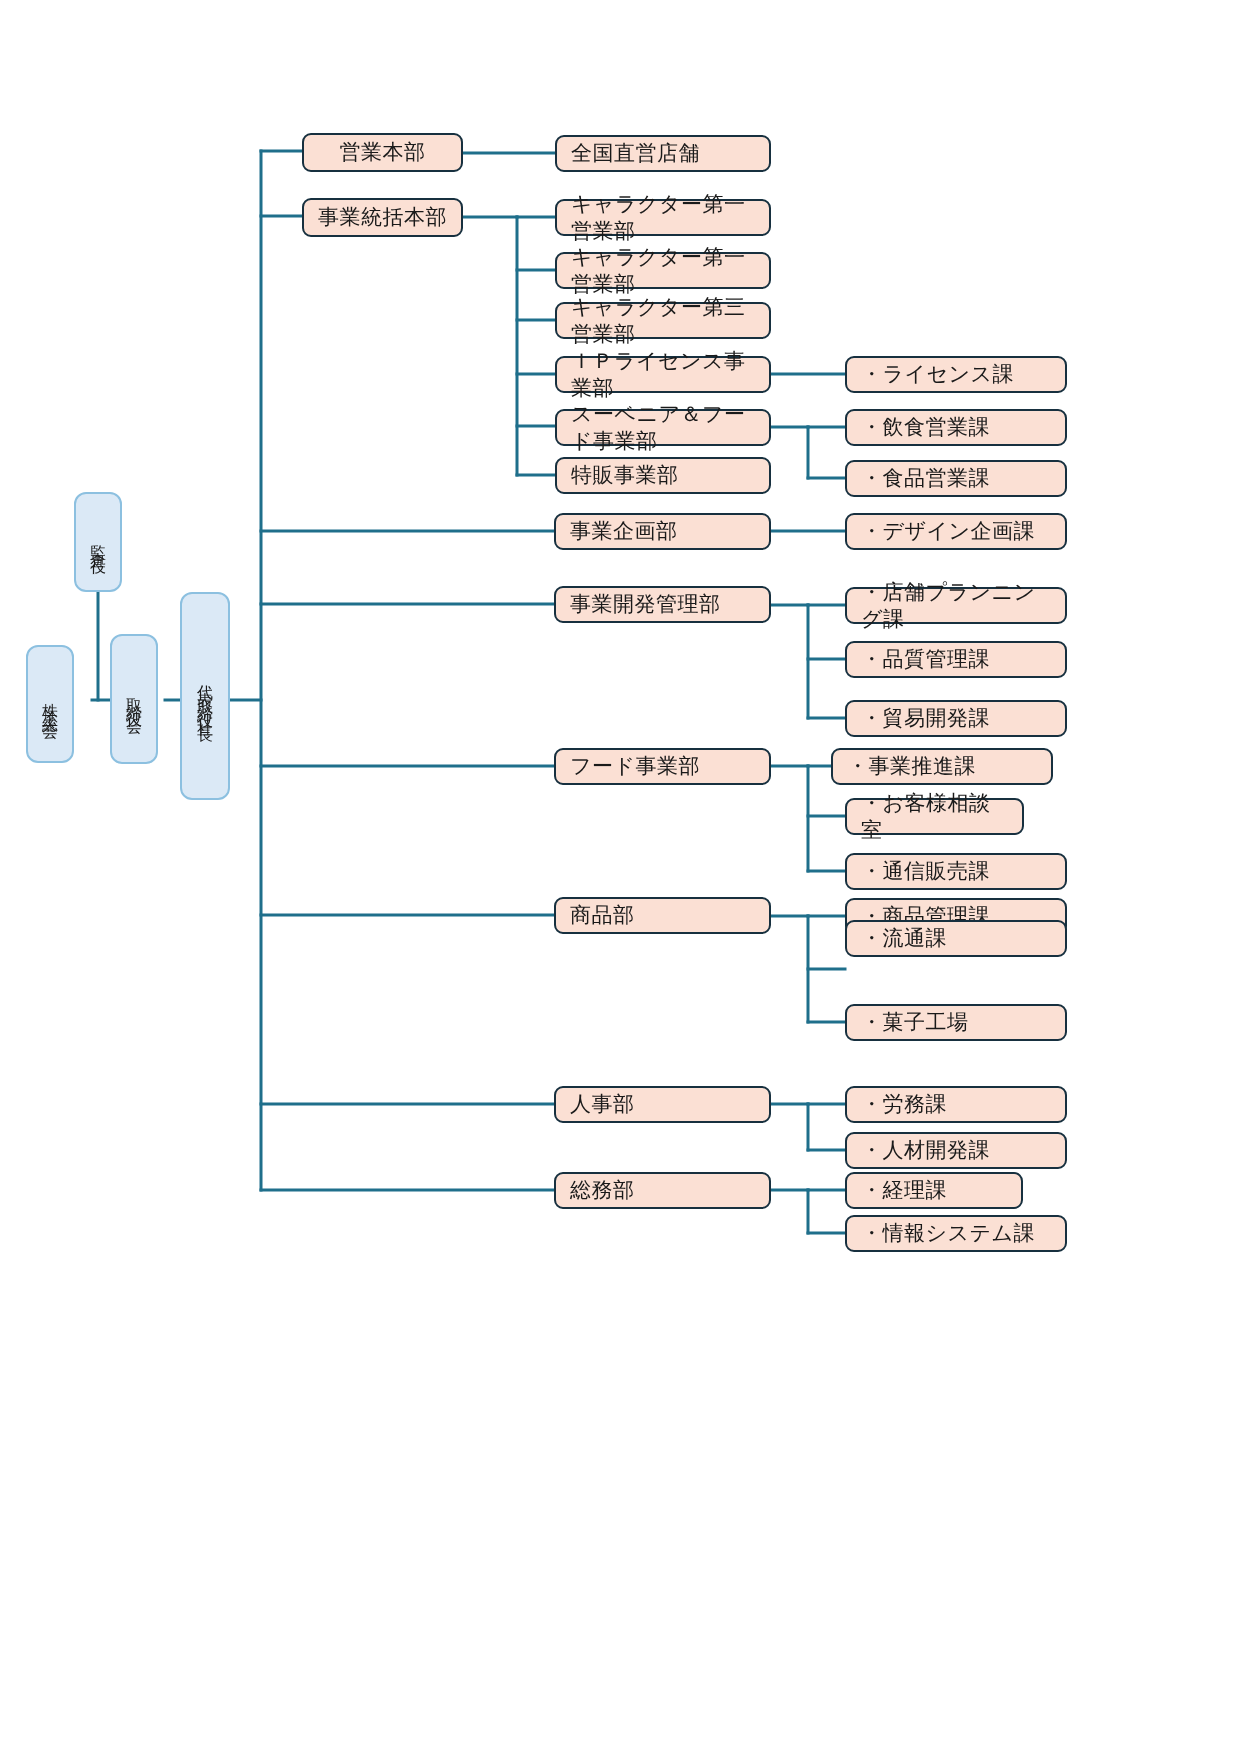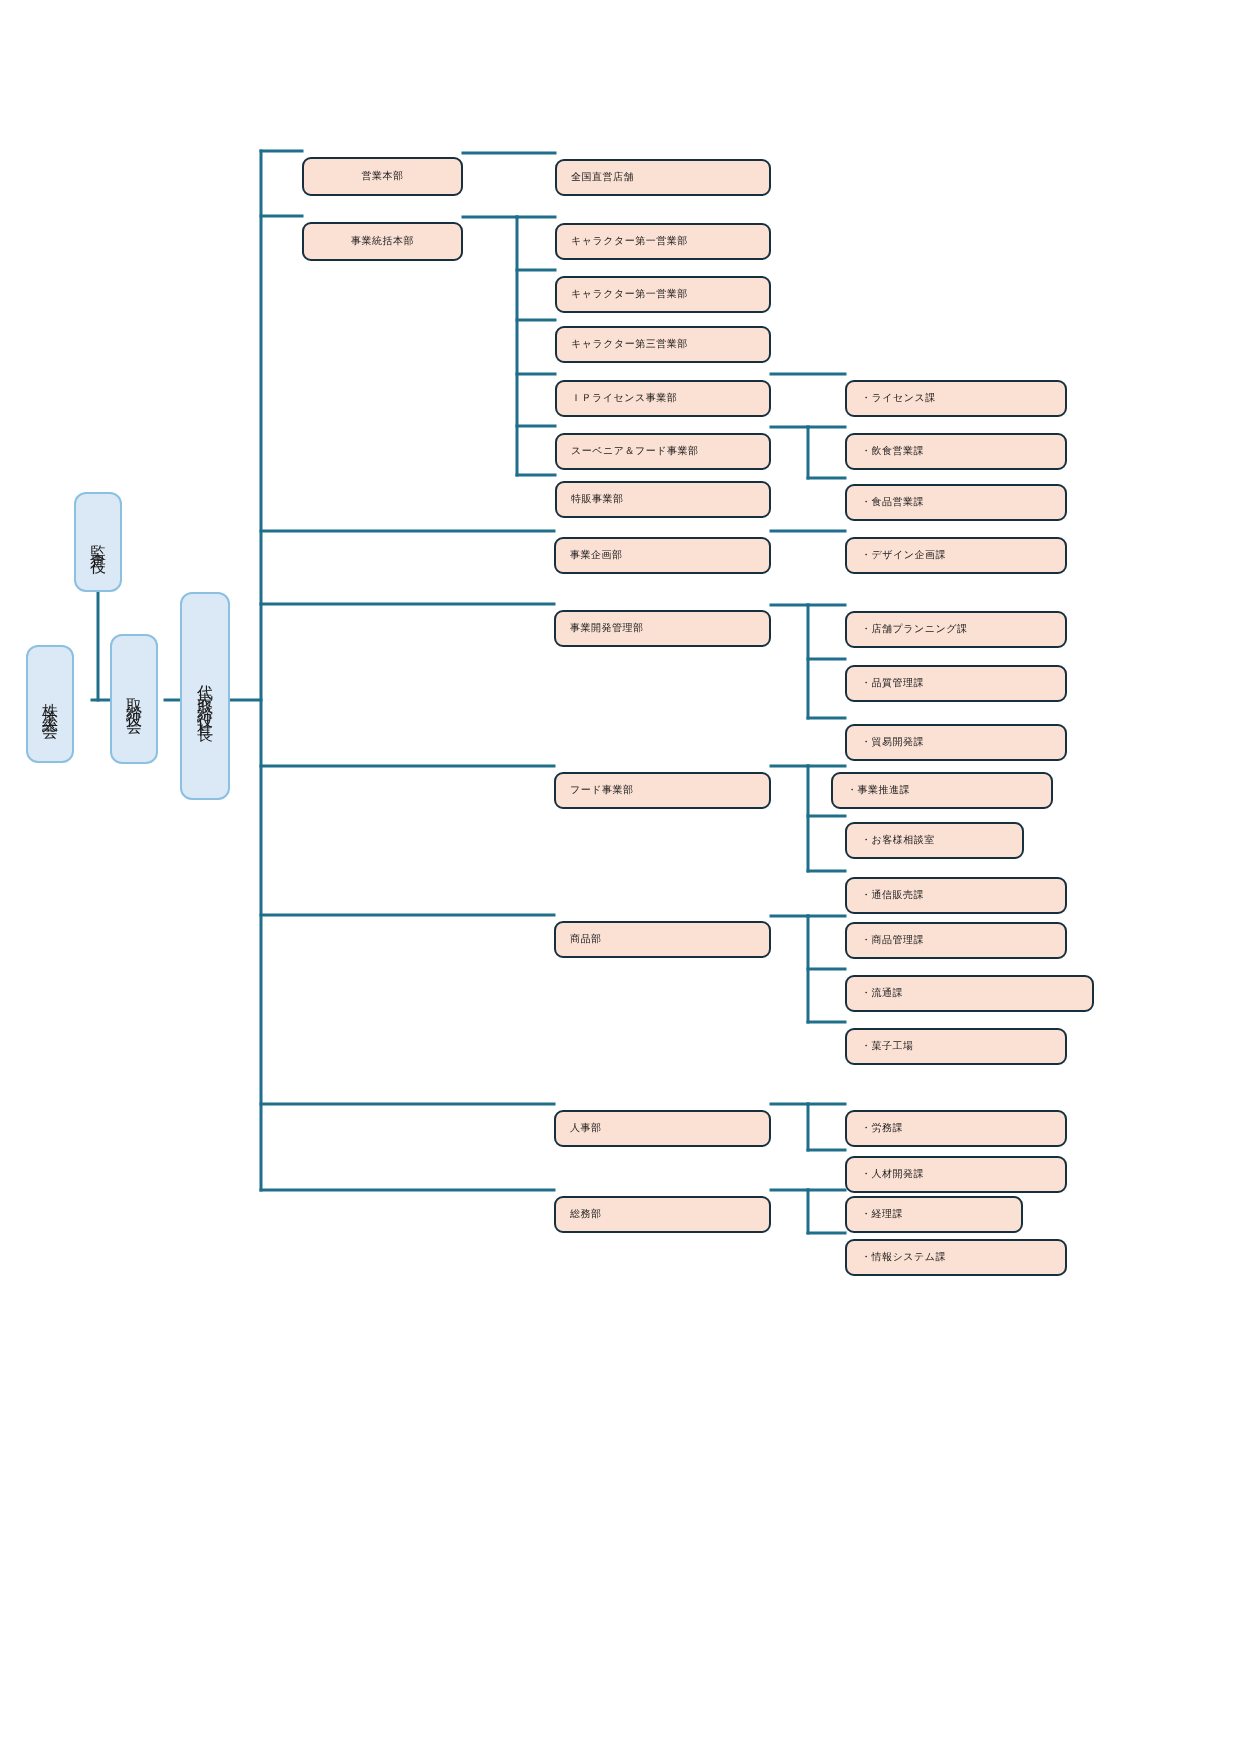--- a/index.html
+++ b/index.html
@@ -13,22 +13,21 @@
 
   .node{position:absolute;box-sizing:border-box;display:flex;align-items:center;}
   .node .lbl{display:block;width:100%;line-height:1.25;letter-spacing:0.5px;}
 
   
   .pink{
     background:#fbe0d4;
     border:2.5px solid #17303f;
     border-radius:9px;
     padding:0 14px;
-    font-size:10px;
-    margin-top:24px;
+    font-size:21px;
   }
   .pink .lbl{text-align:left;}
   .pink.center .lbl{text-align:center;}
 
   
   .blue{
     background:#dbe9f6;
     border:2px solid #8cc0e0;
     border-radius:12px;
     writing-mode:vertical-rl;
@@ -235,21 +234,21 @@
   </div>
 
   <div class="node pink" style="left:845px;top:853px;width:222px;height:37px;">
     <span class="lbl">・通信販売課</span>
   </div>
 
   <div class="node pink" style="left:845px;top:898px;width:222px;height:37px;">
     <span class="lbl">・商品管理課</span>
   </div>
 
-  <div class="node pink" style="left:845px;top:951px;width:249px;height:37px;">
+  <div class="node pink" style="left:845px;top:920px;width:222px;height:37px;">
     <span class="lbl">・流通課</span>
   </div>
 
   <div class="node pink" style="left:845px;top:1004px;width:222px;height:37px;">
     <span class="lbl">・菓子工場</span>
   </div>
 
   <div class="node pink" style="left:845px;top:1086px;width:222px;height:37px;">
     <span class="lbl">・労務課</span>
   </div>

